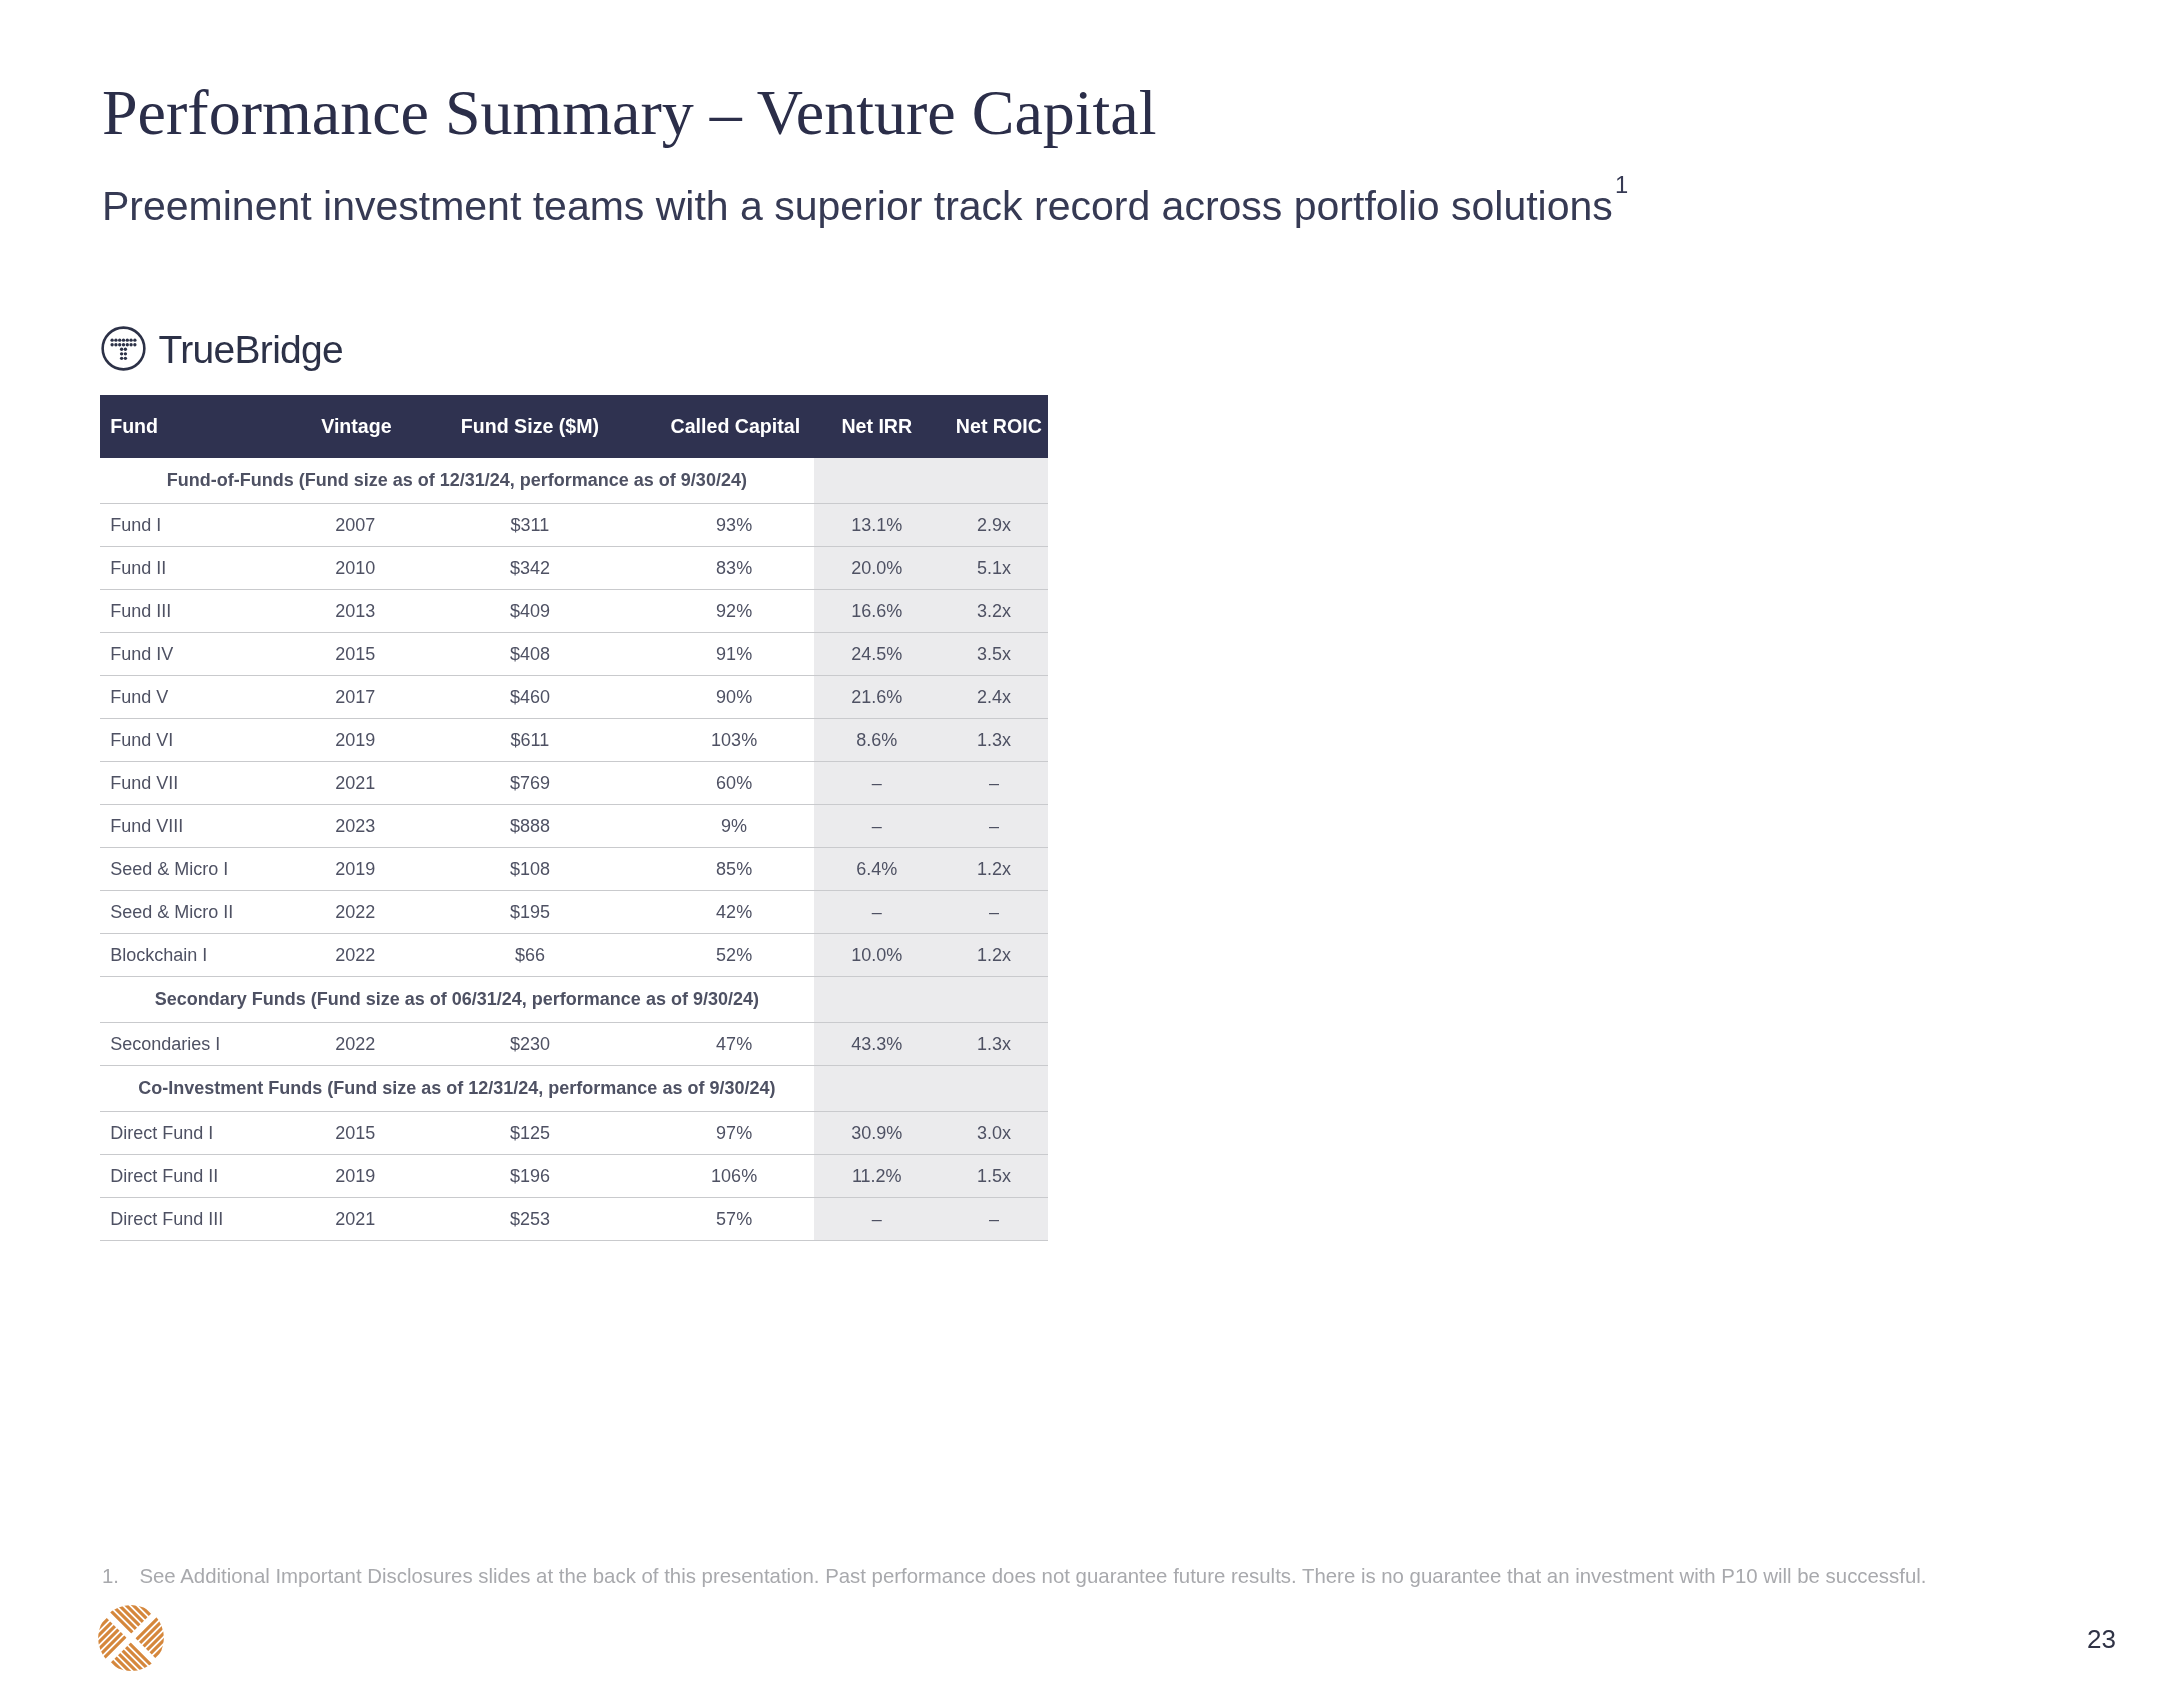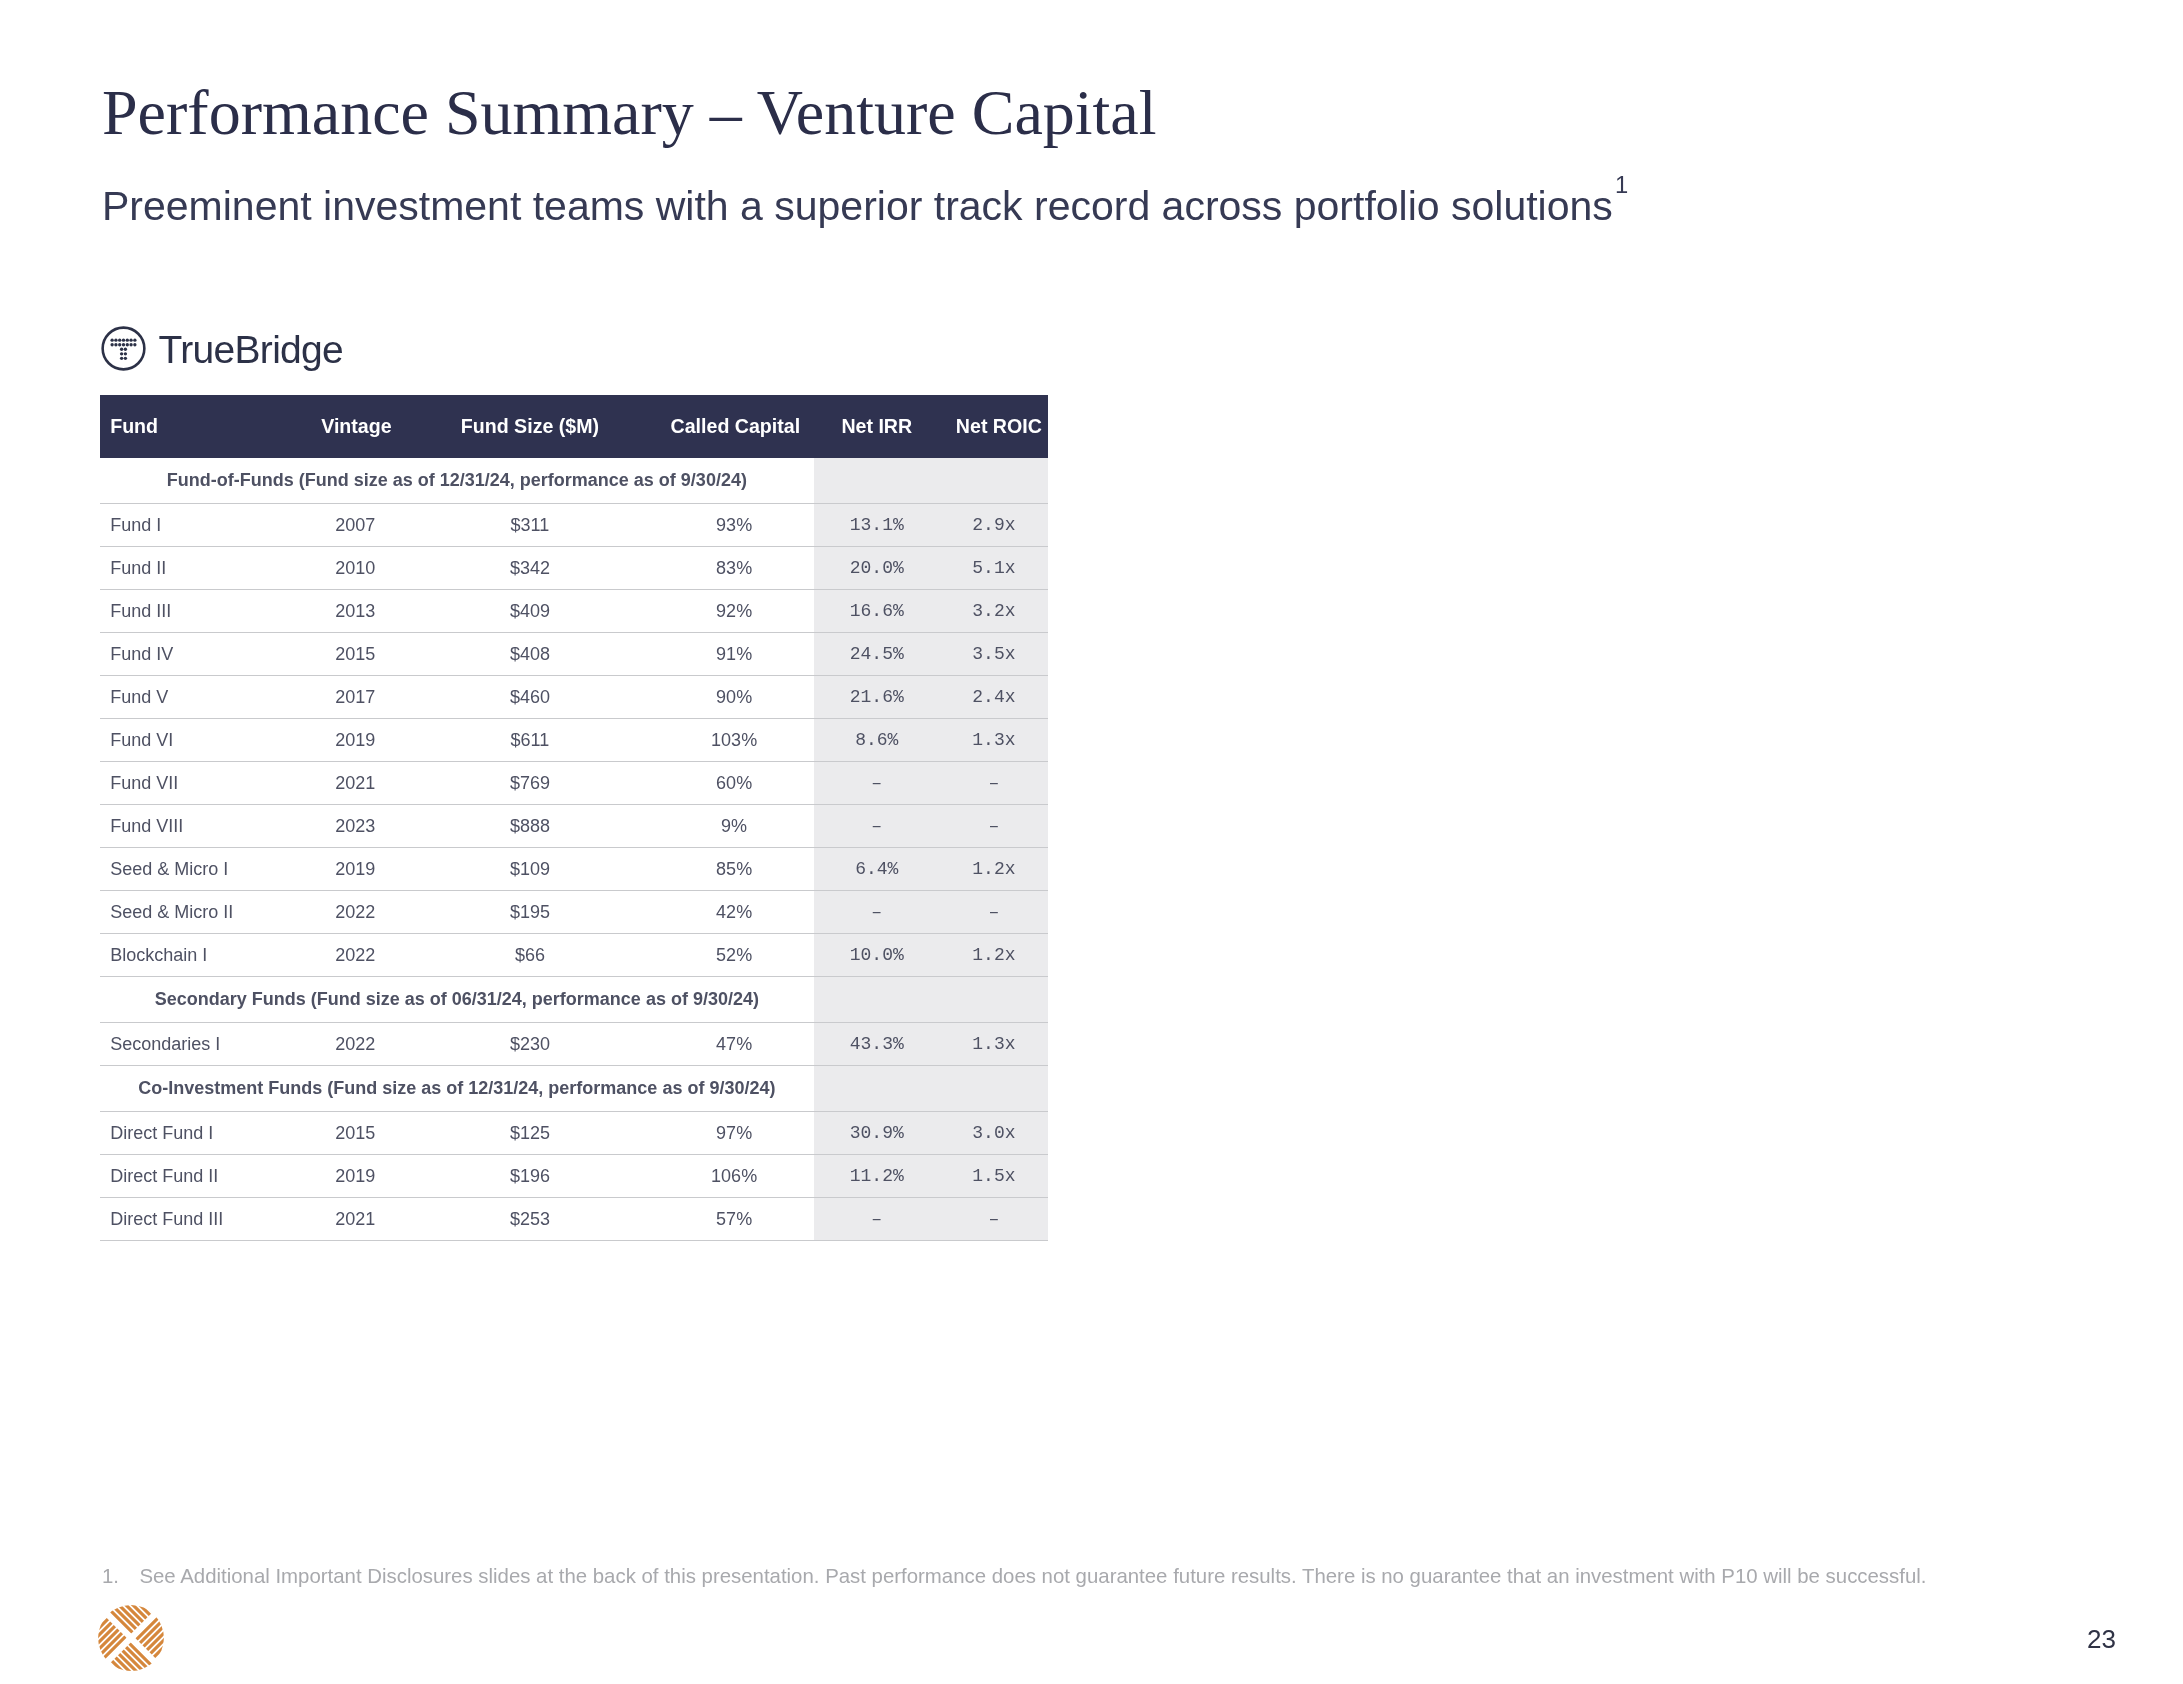--- a/index.html
+++ b/index.html
@@ -21,21 +21,21 @@
   table.perf th{background:#2f3250;color:#ffffff;font-size:19.6px;font-weight:700;
                 height:31px;padding:16px;text-align:center;white-space:nowrap;}
   table.perf th.c0{text-align:left;padding-left:10.2px;}
   table.perf td{font-size:18px;color:#4e5163;text-align:center;height:42px;
                 padding:0;white-space:nowrap;}
   table.perf td.c0{text-align:left;padding-left:10.2px;}
   table.perf tbody tr td{border-top:1.5px solid #c9cacd;}
   table.perf tbody tr:first-child td{border-top:none;}
   tr.section-row td{height:45px;}
   td.section-label{font-weight:700;color:#15172b;font-size:18px;text-align:left;padding-left:10.2px;}
-  td.gray{background:#ebebed;font-family:Liberation Mono, monospace;}
+  td.gray{background:#ebebed;}
 
   .footnote{position:absolute;left:102px;top:1565px;font-size:20.4px;color:#a8a9ad;white-space:nowrap;}
   .footnote .fn-num{margin-right:20.4px;}
   .pagenum{position:absolute;right:60px;top:1624px;font-size:26px;color:#2f3245;text-align:center;}
   .p10-logo{position:absolute;left:96px;top:1603px;width:70px;height:70px;}
 </style>
 </head>
 <body>
 
 <div class="slide">
@@ -160,21 +160,21 @@
           <td class="c0">Fund VIII</td>
           <td class="c1">2023</td>
           <td class="c2">$888</td>
           <td class="c3">9%</td>
           <td class="c4 gray">–</td>
           <td class="c5 gray">–</td>
         </tr>
         <tr class="data-row">
           <td class="c0">Seed &amp; Micro I</td>
           <td class="c1">2019</td>
-          <td class="c2">$109</td>
+          <td class="c2">$108</td>
           <td class="c3">85%</td>
           <td class="c4 gray">6.4%</td>
           <td class="c5 gray">1.2x</td>
         </tr>
         <tr class="data-row">
           <td class="c0">Seed &amp; Micro II</td>
           <td class="c1">2022</td>
           <td class="c2">$195</td>
           <td class="c3">42%</td>
           <td class="c4 gray">–</td>

